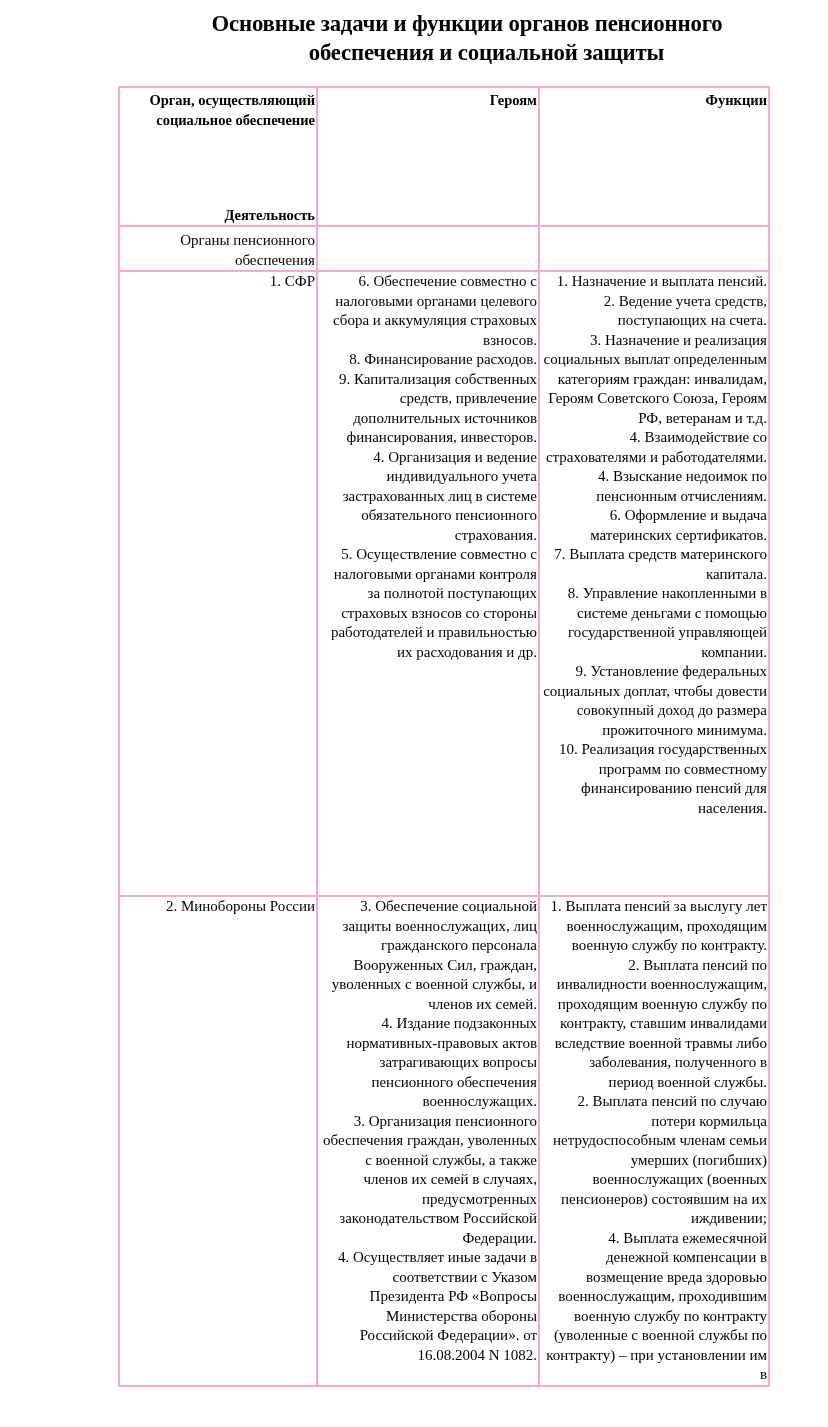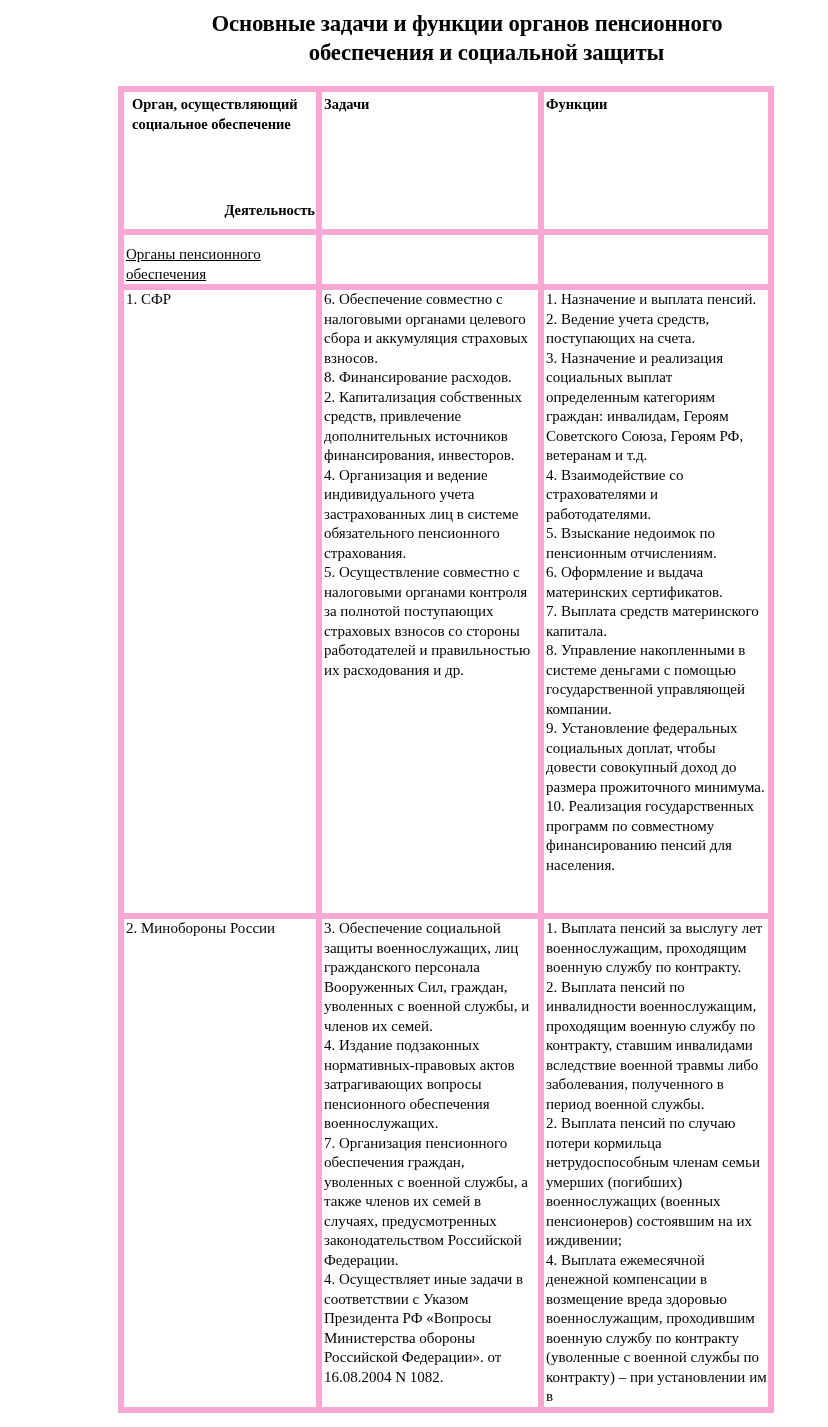--- a/index.html
+++ b/index.html
@@ -41,47 +41,47 @@
       border-collapse: collapse;
       table-layout: fixed;
       font-family: "Liberation Serif", serif;
       font-size: 15px;
       line-height: 19.5px;
     }
     table.main col.c1 { width: 198px; }
     table.main col.c2 { width: 222px; }
     table.main col.c3 { width: 230px; }
     table.main td, table.main th {
-      border: 6px solid #f9a8d4;
+      border: 2px solid #f9a8d4;
       vertical-align: top;
       padding: 0 1px 0 2px;
-      text-align: left;
+      text-align: right;
       word-wrap: break-word;
     }
     table.main th {
       font-weight: bold;
       font-size: 14.5px;
       line-height: 19.5px;
       padding-top: 3px;
     }
     th.h-organ {
       position: relative;
       height: 134px;
       padding-left: 8px !important;
     }
     th.h-organ .org-label {
       display: block;
     }
     th.h-organ .act-label {
       position: absolute;
       right: 1px;
-      bottom: 9px;
+      bottom: 0px;
     }
     th.h-center { text-align: center; }
-    tr.section td { height: 38px; padding-top: 10px; text-decoration: underline; }
+    tr.section td { height: 38px; padding-top: 4px; }
     .item { display: block; }
     td.body-cell { padding-top: 2px; }
     .row-sfr td { height: 623px; }
   </style>
 </head>
 <body>
 
 <div class="title">
   <span class="line1">Основные задачи и функции органов пенсионного</span>
   <span class="line2">обеспечения и социальной защиты</span>
@@ -92,58 +92,58 @@
     <col class="c1">
       <col class="c2">
       <col class="c3">
   </colgroup>
   <thead>
     <tr>
       <th class="h-organ">
         <span class="org-label">Орган, осуществляющий социальное обеспечение</span>
         <span class="act-label">Деятельность</span>
       </th>
-      <th class="h-center">Задачи</th>
+      <th class="h-center">Героям</th>
       <th class="h-center">Функции</th>
     </tr>
   </thead>
   <tbody>
     <tr class="section">
       <td>Органы пенсионного обеспечения</td>
       <td></td>
       <td></td>
     </tr>
     <tr class="row-sfr">
       <td class="body-cell">1. СФР</td>
       <td class="body-cell">
         <span class="item">6. Обеспечение совместно с налоговыми органами целевого сбора и аккумуляция страховых взносов.</span>
         <span class="item">8. Финансирование расходов.</span>
-        <span class="item">2. Капитализация собственных средств, привлечение дополнительных источников финансирования, инвесторов.</span>
+        <span class="item">9. Капитализация собственных средств, привлечение дополнительных источников финансирования, инвесторов.</span>
         <span class="item">4. Организация и ведение индивидуального учета застрахованных лиц в системе обязательного пенсионного страхования.</span>
         <span class="item">5. Осуществление совместно с налоговыми органами контроля за полнотой поступающих страховых взносов со стороны работодателей и правильностью их расходования и др.</span>
       </td>
       <td class="body-cell">
         <span class="item">1. Назначение и выплата пенсий.</span>
         <span class="item">2. Ведение учета средств, поступающих на счета.</span>
         <span class="item">3. Назначение и реализация социальных выплат определенным категориям граждан: инвалидам, Героям Советского Союза, Героям РФ, ветеранам и т.д.</span>
         <span class="item">4. Взаимодействие со страхователями и работодателями.</span>
-        <span class="item">5. Взыскание недоимок по пенсионным отчислениям.</span>
+        <span class="item">4. Взыскание недоимок по пенсионным отчислениям.</span>
         <span class="item">6. Оформление и выдача материнских сертификатов.</span>
         <span class="item">7. Выплата средств материнского капитала.</span>
         <span class="item">8. Управление накопленными в системе деньгами с помощью государственной управляющей компании.</span>
         <span class="item">9. Установление федеральных социальных доплат, чтобы довести совокупный доход до размера прожиточного минимума.</span>
         <span class="item">10. Реализация государственных программ по совместному финансированию пенсий для населения.</span>
       </td>
     </tr>
     <tr class="row-mod">
       <td class="body-cell">2. Минобороны России</td>
       <td class="body-cell">
         <span class="item">3. Обеспечение социальной защиты военнослужащих, лиц гражданского персонала Вооруженных Сил, граждан, уволенных с военной службы, и членов их семей.</span>
         <span class="item">4. Издание подзаконных нормативных-правовых актов затрагивающих вопросы пенсионного обеспечения военнослужащих.</span>
-        <span class="item">7. Организация пенсионного обеспечения граждан, уволенных с военной службы, а также членов их семей в случаях, предусмотренных законодательством Российской Федерации.</span>
+        <span class="item">3. Организация пенсионного обеспечения граждан, уволенных с военной службы, а также членов их семей в случаях, предусмотренных законодательством Российской Федерации.</span>
         <span class="item">4. Осуществляет иные задачи в соответствии с Указом Президента РФ «Вопросы Министерства обороны Российской Федерации». от 16.08.2004 N 1082.</span>
       </td>
       <td class="body-cell">
         <span class="item">1. Выплата пенсий за выслугу лет военнослужащим, проходящим военную службу по контракту.</span>
         <span class="item">2. Выплата пенсий по инвалидности военнослужащим, проходящим военную службу по контракту, ставшим инвалидами вследствие военной травмы либо заболевания, полученного в период военной службы.</span>
         <span class="item">2. Выплата пенсий по случаю потери кормильца нетрудоспособным членам семьи умерших (погибших) военнослужащих (военных пенсионеров) состоявшим на их иждивении;</span>
         <span class="item">4. Выплата ежемесячной денежной компенсации в возмещение вреда здоровью военнослужащим, проходившим военную службу по контракту (уволенные с военной службы по контракту) – при установлении им в</span>
       </td>
     </tr>
   </tbody>

